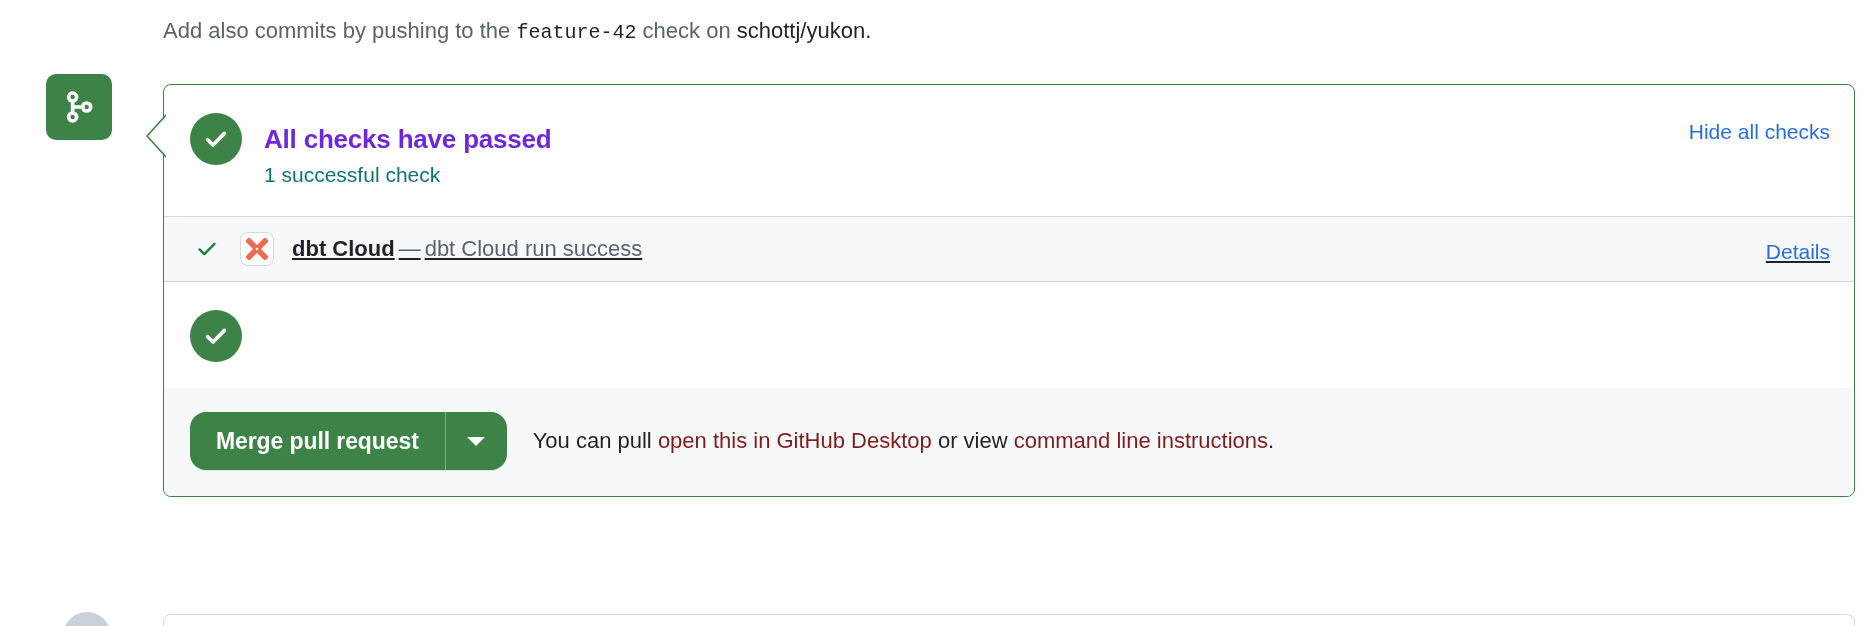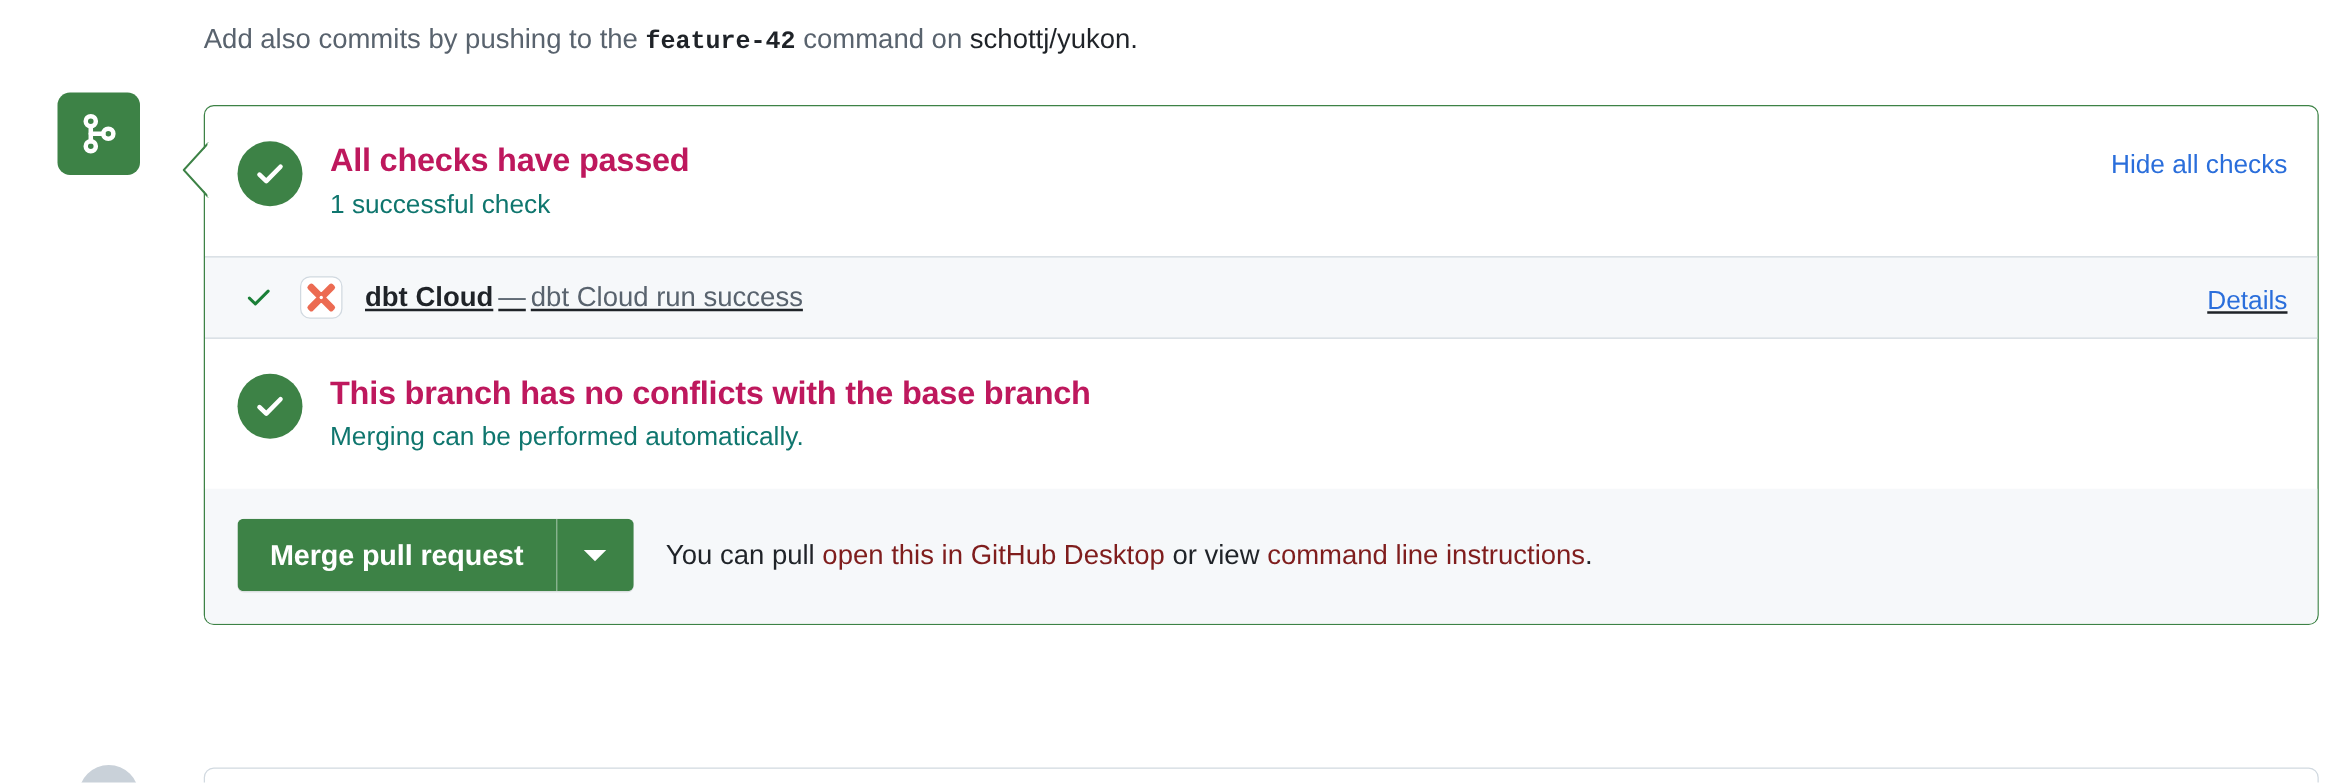--- a/index.html
+++ b/index.html
@@ -21,21 +21,21 @@
     position: absolute;
     left: 163px;
     top: 16px;
     font-size: 22px;
     line-height: 30px;
     color: #59636e;
     white-space: nowrap;
   }
   .push-hint .mono {
     font-family: "Liberation Mono", "DejaVu Sans Mono", monospace;
-    font-weight: bold;
+    font-weight: normal;
     color: #1f2328;
     font-size: 20px;
     text-align: center;
   }
   .push-hint .repo {
     font-weight: normal;
     color: #1f2328;
     margin-top: 48px;
   }
   .push-hint .dot { color: #1f2328; }
@@ -100,22 +100,23 @@
   }
   .status-text {
     margin-left: 22px;
     flex: 1 1 auto;
     min-width: 0;
   }
   .status-title {
     font-size: 26px;
     line-height: 34px;
     font-weight: bold;
-    color: #be185d;
+    color: #6d28d9;
     letter-spacing: -0.2px;
+    margin-top: 11px;
   }
   .status-sub {
     font-size: 21px;
     line-height: 30px;
     color: #0f766e;
     margin-top: 4px;
   }
   .link-btn {
     font-size: 21px;
     line-height: 30px;
@@ -176,21 +177,21 @@
   .merge-footer {
     background: #f6f8fa;
     padding: 24px 24px 26px 26px;
     display: flex;
     align-items: center;
     box-sizing: border-box;
   }
   .btn-group {
     display: inline-flex;
     align-items: stretch;
-    border-radius: 5px;
+    border-radius: 16px;
     overflow: hidden;
     flex: 0 0 auto;
     box-shadow: 0 1px 0 rgba(27,31,36,0.1);
   }
   .btn-merge {
     background: #3d8246;
     color: #ffffff;
     font-size: 23px;
     font-weight: bold;
     line-height: 30px;
@@ -250,21 +251,21 @@
     background: #ffffff;
     box-sizing: border-box;
   }
 </style>
 </head>
 <body>
 
 <div class="push-hint">
   <span>Add also commits by pushing to the</span>
   <span class="mono">feature-42</span>
-  <span>command on</span>
+  <span>check on</span>
   <span class="repo">schottj/yukon</span><span class="dot">.</span>
 </div>
 
 <div class="timeline-badge">
   <span>
     <svg width="34" height="34" viewBox="0 0 16 16" fill="none" stroke="#ffffff" stroke-width="1.7">
       <circle cx="5" cy="3.3" r="1.9"></circle>
       <circle cx="5" cy="12.7" r="1.9"></circle>
       <circle cx="11.6" cy="8" r="1.9"></circle>
       <path d="M5 5.2 V 10.8" stroke-linecap="round"></path>
@@ -315,24 +316,20 @@
       <span class="link-btn">Details</span>
     </div>
   </div>
 
   <div class="status-row">
     <span class="status-icon">
       <svg width="28" height="28" viewBox="0 0 16 16" fill="none" stroke="#ffffff" stroke-width="2.1" stroke-linecap="round" stroke-linejoin="round">
         <path d="M3.2 8.4 L6.3 11.4 L12.8 4.8"></path>
       </svg>
     </span>
-    <span class="status-text">
-      <div class="status-title">This branch has no conflicts with the base branch</div>
-      <div class="status-sub">Merging can be performed automatically.</div>
-    </span>
   </div>
 
   <div class="merge-footer">
     <span class="btn-group">
       <button class="btn-merge">Merge pull request</button>
       <button class="btn-caret">
         <span class="caret-glyph"></span>
       </button>
     </span>
     <span class="footer-text">

